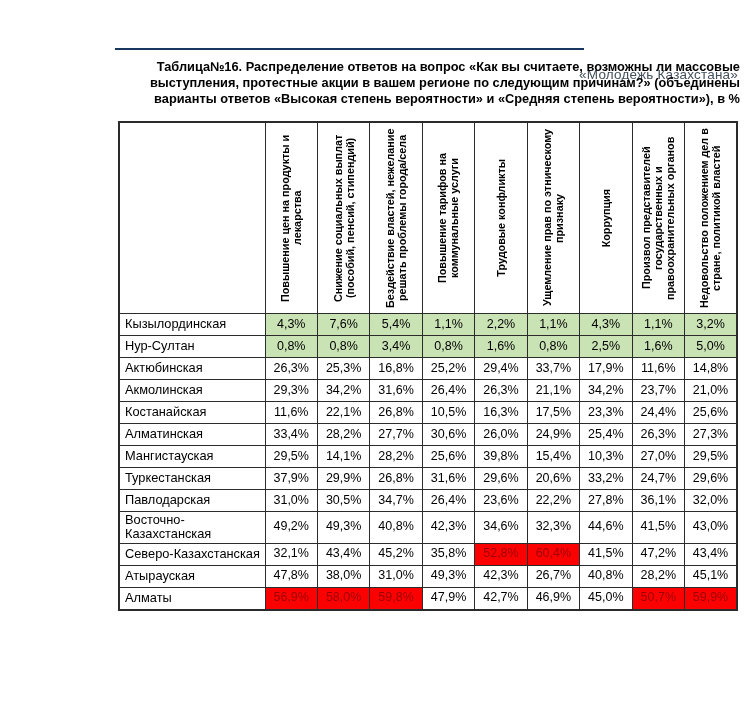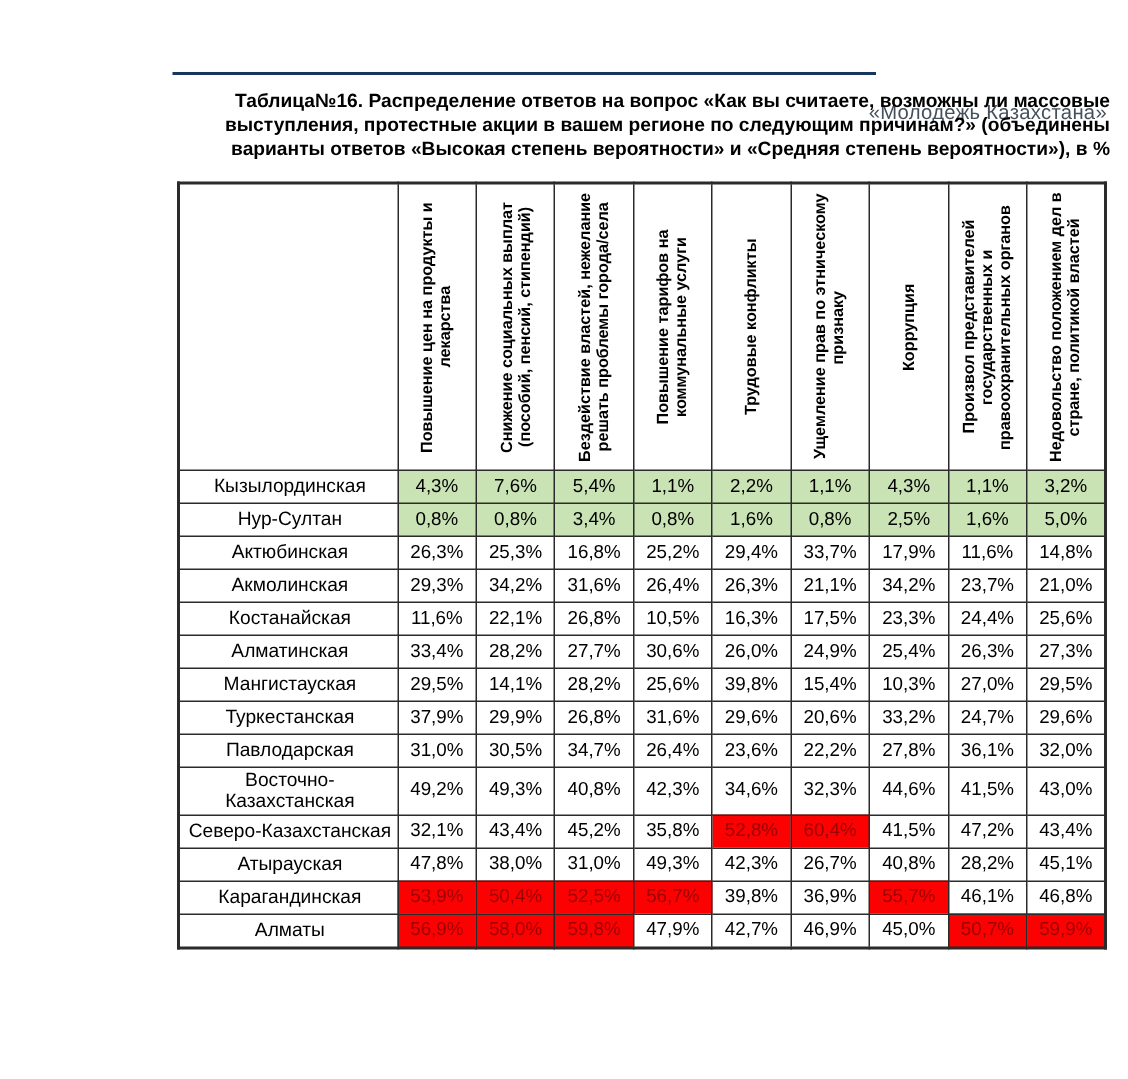--- a/index.html
+++ b/index.html
@@ -28,21 +28,21 @@
   table.t col.c-region{width:146px;}
   th.hdr{height:188px;vertical-align:middle;padding:1px;background:#fff;}
   th.corner{background:#fff;}
   .vert{
     writing-mode:vertical-rl;transform:rotate(180deg);
     margin:0 auto;max-height:184px;
     font-size:10.8px;font-weight:bold;line-height:1.12;
     text-align:center;white-space:normal;
   }
   td.region{
-    text-align:center;padding:1px 3px 1px 5px;font-size:12.8px;height:19px;line-height:1.12;
+    text-align:left;padding:1px 3px 1px 5px;font-size:12.8px;height:19px;line-height:1.12;
   }
   td.val{
     text-align:center;font-size:12.5px;padding:1px 1px;height:19px;line-height:1.1;
   }
   td.g{background:var(--green);}
   td.r{background:var(--red-bg);color:var(--red-tx);}
 </style>
 </head>
 <body>
 
@@ -235,32 +235,20 @@
           <td class="val">38,0%</td>
           <td class="val">31,0%</td>
           <td class="val">49,3%</td>
           <td class="val">42,3%</td>
           <td class="val">26,7%</td>
           <td class="val">40,8%</td>
           <td class="val">28,2%</td>
           <td class="val">45,1%</td>
         </tr>
         <tr>
-          <td class="region">Карагандинская</td>
-          <td class="val r">53,9%</td>
-          <td class="val r">50,4%</td>
-          <td class="val r">52,5%</td>
-          <td class="val r">56,7%</td>
-          <td class="val">39,8%</td>
-          <td class="val">36,9%</td>
-          <td class="val r">55,7%</td>
-          <td class="val">46,1%</td>
-          <td class="val">46,8%</td>
-        </tr>
-        <tr>
           <td class="region">Алматы</td>
           <td class="val r">56,9%</td>
           <td class="val r">58,0%</td>
           <td class="val r">59,8%</td>
           <td class="val">47,9%</td>
           <td class="val">42,7%</td>
           <td class="val">46,9%</td>
           <td class="val">45,0%</td>
           <td class="val r">50,7%</td>
           <td class="val r">59,9%</td>

